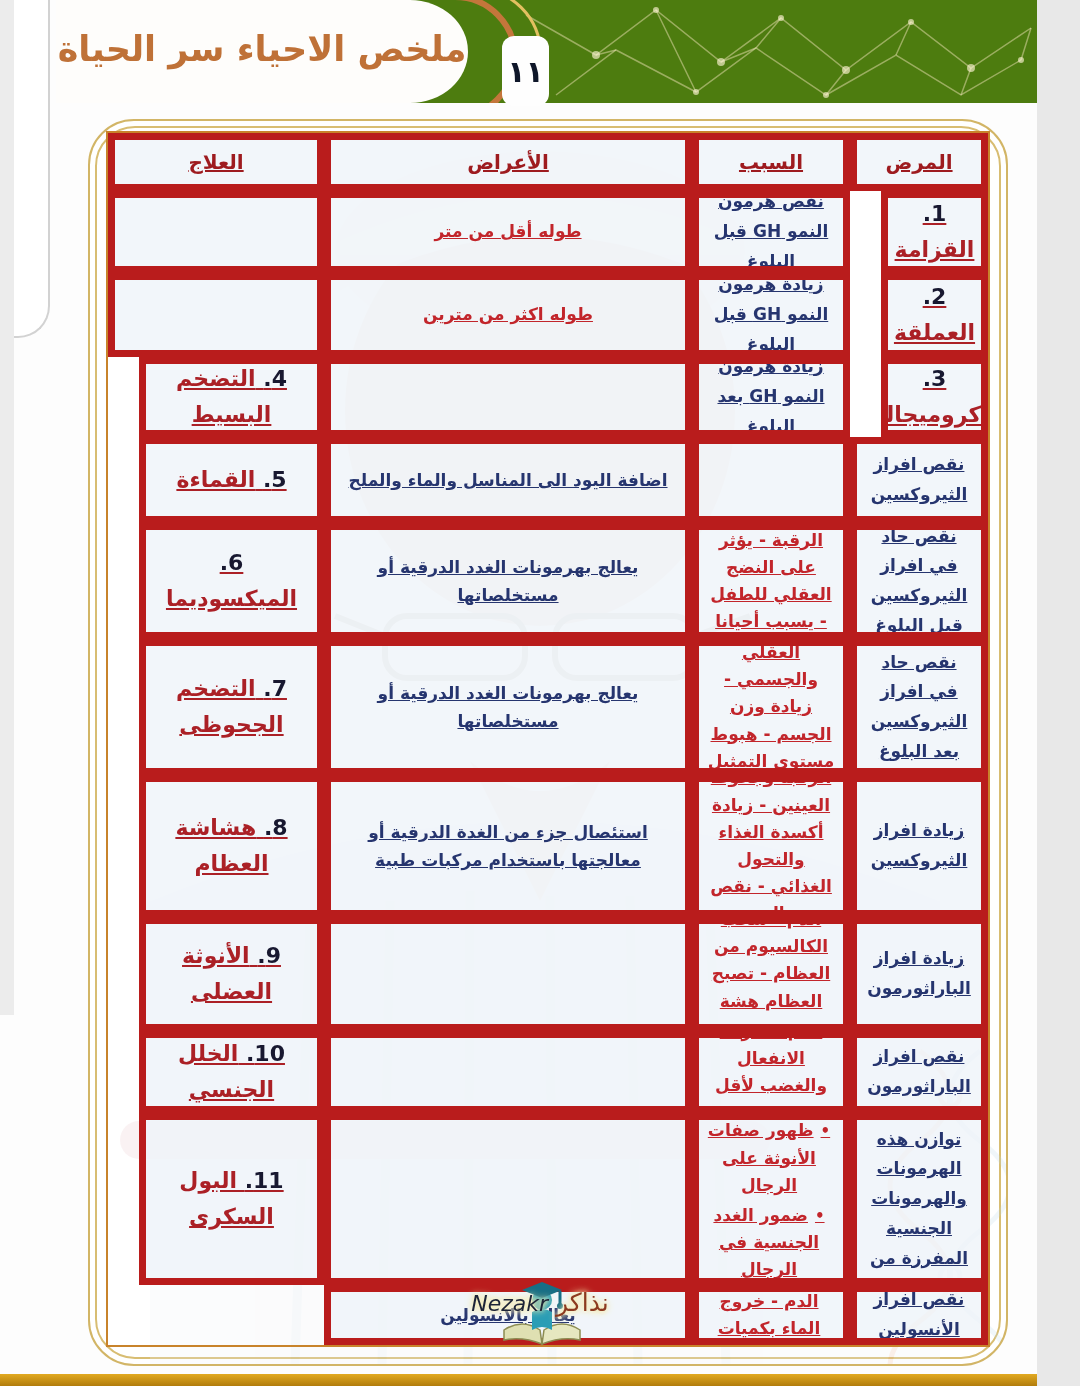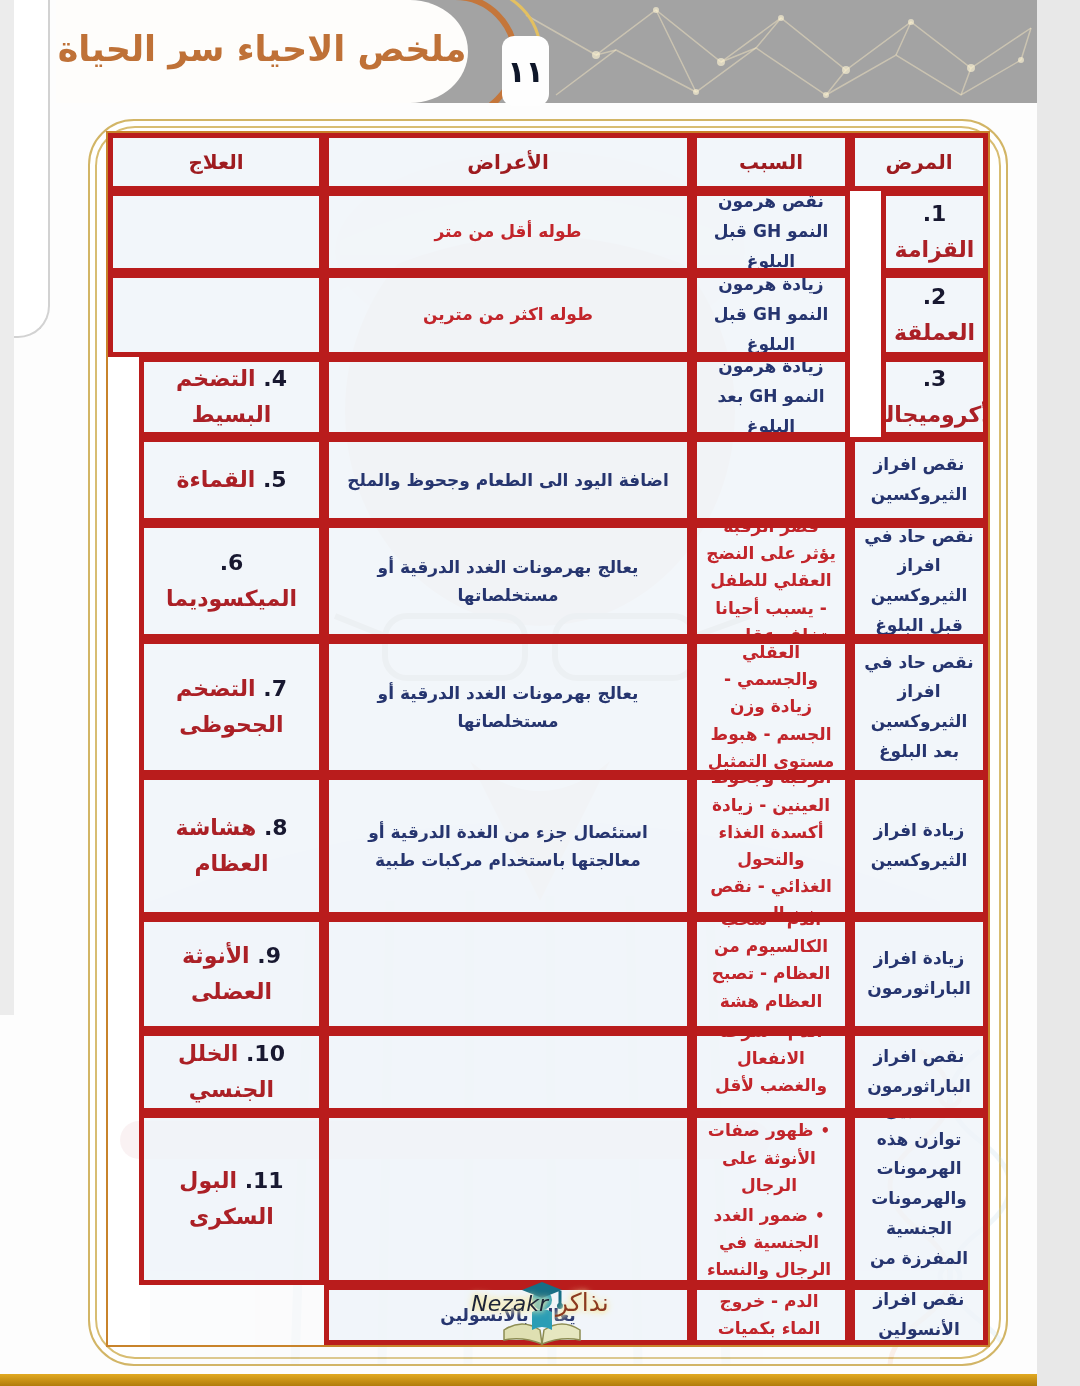--- a/index.html
+++ b/index.html
@@ -5,21 +5,21 @@
   html,body{margin:0;padding:0;}
   body{
     width:1080px;height:1386px;position:relative;background:#fdfdfd;
     font-family:"DejaVu Sans", sans-serif;overflow:hidden;
   }
   .right-strip{position:absolute;right:0;top:0;width:43px;height:1386px;background:#e8e8e8;z-index:3;}
   .left-strip{position:absolute;left:0;top:0;width:14px;height:1015px;background:#ececec;z-index:3;}
   .left-card{position:absolute;left:14px;top:0;width:34px;height:336px;background:#fff;
     border-right:2px solid #d2d2d2;border-bottom:2px solid #d2d2d2;border-bottom-right-radius:32px;z-index:3;}
   
-  .banner{position:absolute;left:56px;top:0;width:981px;height:103px;background:#a3a3a3;overflow:hidden;z-index:2;}
+  .banner{position:absolute;left:56px;top:0;width:981px;height:103px;background:#4d7c0f;overflow:hidden;z-index:2;}
   .banner svg{position:absolute;left:0;top:0;}
   .title-bubble{position:absolute;left:0;top:0;width:412px;height:103px;background:#fefdfb;
     border-top-right-radius:62px 55px;border-bottom-right-radius:62px 55px;
     display:flex;align-items:center;justify-content:center;z-index:2;}
   .title-text{direction:rtl;color:#bf7137;font-size:35px;font-weight:bold;letter-spacing:-1px;padding-bottom:6px;}
   .arc-orange{position:absolute;left:336px;top:-6px;width:114px;height:114px;border:6px solid #c4763b;
     border-radius:50%;clip-path:inset(0 0 0 60px);z-index:1;}
   .arc-gold{position:absolute;left:352px;top:-13px;width:128px;height:128px;border:3px solid #e3c061;
     border-radius:50%;clip-path:inset(0 0 0 66px);z-index:1;}
   .page-tab{position:absolute;left:502px;top:36px;width:47px;height:70px;background:#fefefe;border-radius:12px;
@@ -27,23 +27,23 @@
   
   .frame-outer{position:absolute;left:88px;top:119px;width:916px;height:1243px;border:2px solid #d2b566;
     border-radius:46px;overflow:hidden;z-index:1;background:#fff;}
   .frame-inner{position:absolute;inset:5px;border:2px solid #d8bd72;border-radius:40px;}
   .bg-figure{position:absolute;inset:0;opacity:.22;}
   
   .tbl{position:absolute;left:106px;top:131px;width:880px;display:grid;direction:rtl;
     grid-template-columns:138px 158px 368px 1fr;
     grid-template-rows:58px 82px 84px 80px 86px 116px 136px 142px 114px 82px 172px 60px;
     border:2px solid #c8832b;z-index:2;}
-  .cell{border:5px solid #b91c1c;background:rgba(238,243,249,0.78);direction:rtl;
+  .cell{border:7px solid #b91c1c;background:rgba(238,243,249,0.78);direction:rtl;
     display:flex;align-items:center;justify-content:center;text-align:center;
-    padding:2px 8px;font-weight:bold;overflow:hidden;}
+    padding:2px 8px;font-weight:bold;overflow:hidden;text-decoration:underline;}
   .th{color:#9e1b1f;font-size:20px;}
   .disease{color:#ab2026;font-size:22px;line-height:1.65;margin-left:31px;}
   .disease .num{color:#181830;}
   .cause{color:#26356f;font-size:17px;line-height:1.75;}
   .sym{color:#c2252b;font-size:17px;line-height:1.6;}
   .treat{color:#26356f;font-size:17px;line-height:1.65;}
   .bullets{width:100%;}
   .bullet-line{text-align:center;padding-right:4px;margin:3px 0;}
   .bullet-line .b{margin-left:7px;font-size:15px;}
   
@@ -152,21 +152,21 @@
       <span><span class="num">3.</span> <span>الأكروميجالى</span></span>
     </div>
   <div class="cell cause">زيادة هرمون النمو GH بعد البلوغ</div>
   <div class="cell treat"></div>
 
   <div class="cell disease">
       <span><span class="num">4.</span> <span>التضخم البسيط</span></span>
     </div>
   <div class="cell cause">نقص افراز الثيروكسين</div>
   <div class="cell sym"></div>
-  <div class="cell treat">اضافة اليود الى الطعام وجحوظ والملح</div>
+  <div class="cell treat">اضافة اليود الى المناسل والماء والملح</div>
 
   <div class="cell disease">
       <span><span class="num">5.</span> <span>القماءة</span></span>
     </div>
   <div class="cell cause">نقص حاد في افراز الثيروكسين قبل البلوغ</div>
   <div class="cell sym">الجسم قصير - كبر حجم الرأس - قصر الرقبة - يؤثر على النضج العقلي للطفل - يسبب أحيانا تخلف عقلي - يسبب تأخر النضج الجنسي</div>
   <div class="cell treat">يعالج بهرمونات الغدد الدرقية أو مستخلصاتها</div>
 
   <div class="cell disease">
       <span><span class="num">6.</span> <span>الميكسوديما</span></span>

